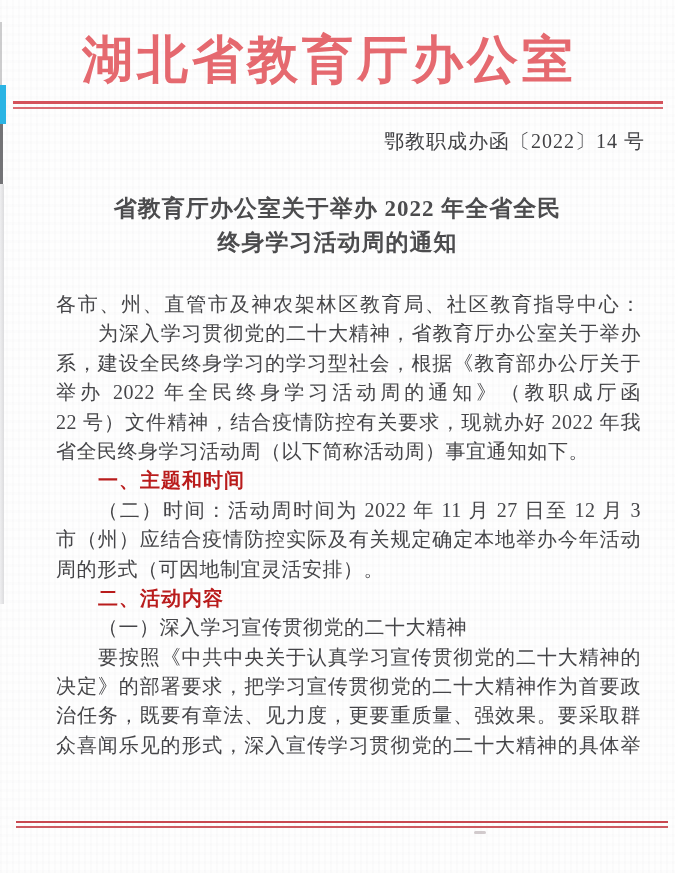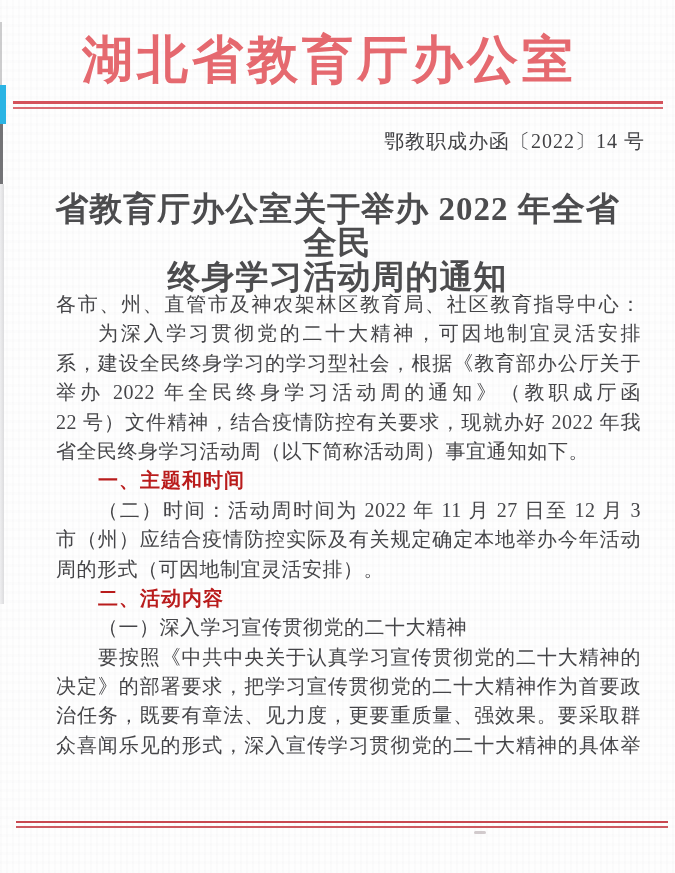--- a/index.html
+++ b/index.html
@@ -37,21 +37,21 @@
 
   .doc-number {
     position: absolute; top: 128px; right: 30px;
     font-size: 20px; letter-spacing: 1px;
     color: #414144;
   }
 
   .doc-title {
     position: absolute; top: 192px; left: 40px; right: 40px;
     text-align: center;
-    font-size: 33px; font-weight: bold;
+    font-size: 23px; font-weight: bold;
     line-height: 34px; letter-spacing: 1px;
     color: var(--title_text, #4c4c4e);
   }
 
   .body-block {
     position: absolute; top: 290px; left: 56px; width: 585px;
     font-size: 20px;
     color: var(--body_text, #454548);
   }
   .bl {
@@ -121,21 +121,21 @@
 
 <div class="doc-number">鄂教职成办函〔2022〕14 号</div>
 
 <div class="doc-title">
   <div>省教育厅办公室关于举办 2022 年全省全民</div>
   <div>终身学习活动周的通知</div>
 </div>
 
 <div class="body-block">
   <p class="bl fl">各市、州、直管市及神农架林区教育局、社区教育指导中心：</p>
-  <p class="bl fl ind">为深入学习贯彻党的二十大精神，可因地制宜灵活安排</p>
+  <p class="bl fl ind">为深入学习贯彻党的二十大精神，省教育厅办公室关于举办</p>
   <p class="bl fl">系，建设全民终身学习的学习型社会，根据《教育部办公厅关于</p>
   <p class="bl fl">举办 2022 年全民终身学习活动周的通知》（教职成厅函〔2022〕</p>
   <p class="bl fl">22 号）文件精神，结合疫情防控有关要求，现就办好 2022 年我</p>
   <p class="bl">省全民终身学习活动周（以下简称活动周）事宜通知如下。</p>
   <p class="bl ind hd">一、主题和时间</p>
   <p class="bl fl ind">（二）时间：活动周时间为 2022 年 11 月 27 日至 12 月 3 日，</p>
   <p class="bl fl">市（州）应结合疫情防控实际及有关规定确定本地举办今年活动</p>
   <p class="bl">周的形式（可因地制宜灵活安排）。</p>
   <p class="bl ind hd">二、活动内容</p>
   <p class="bl ind">（一）深入学习宣传贯彻党的二十大精神</p>

